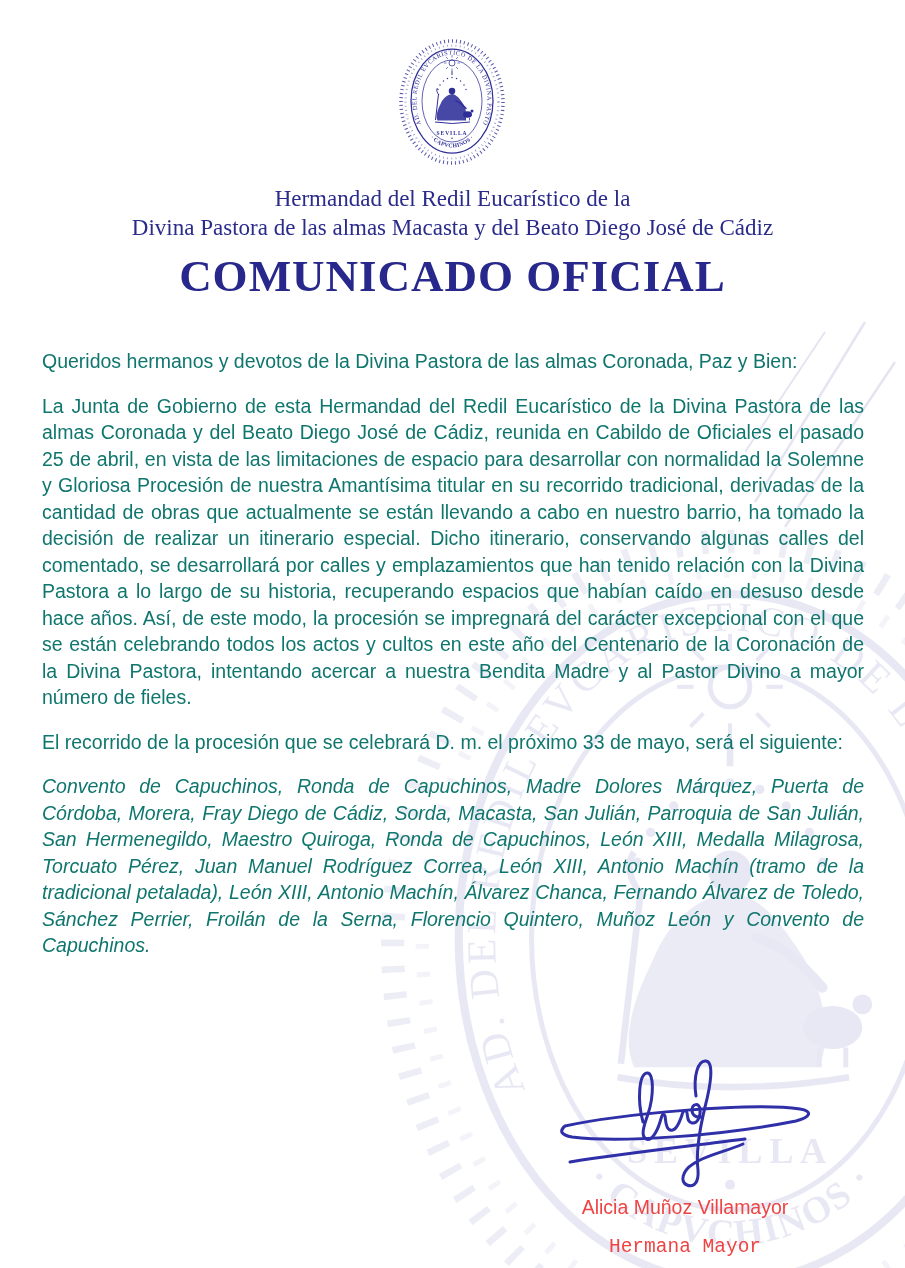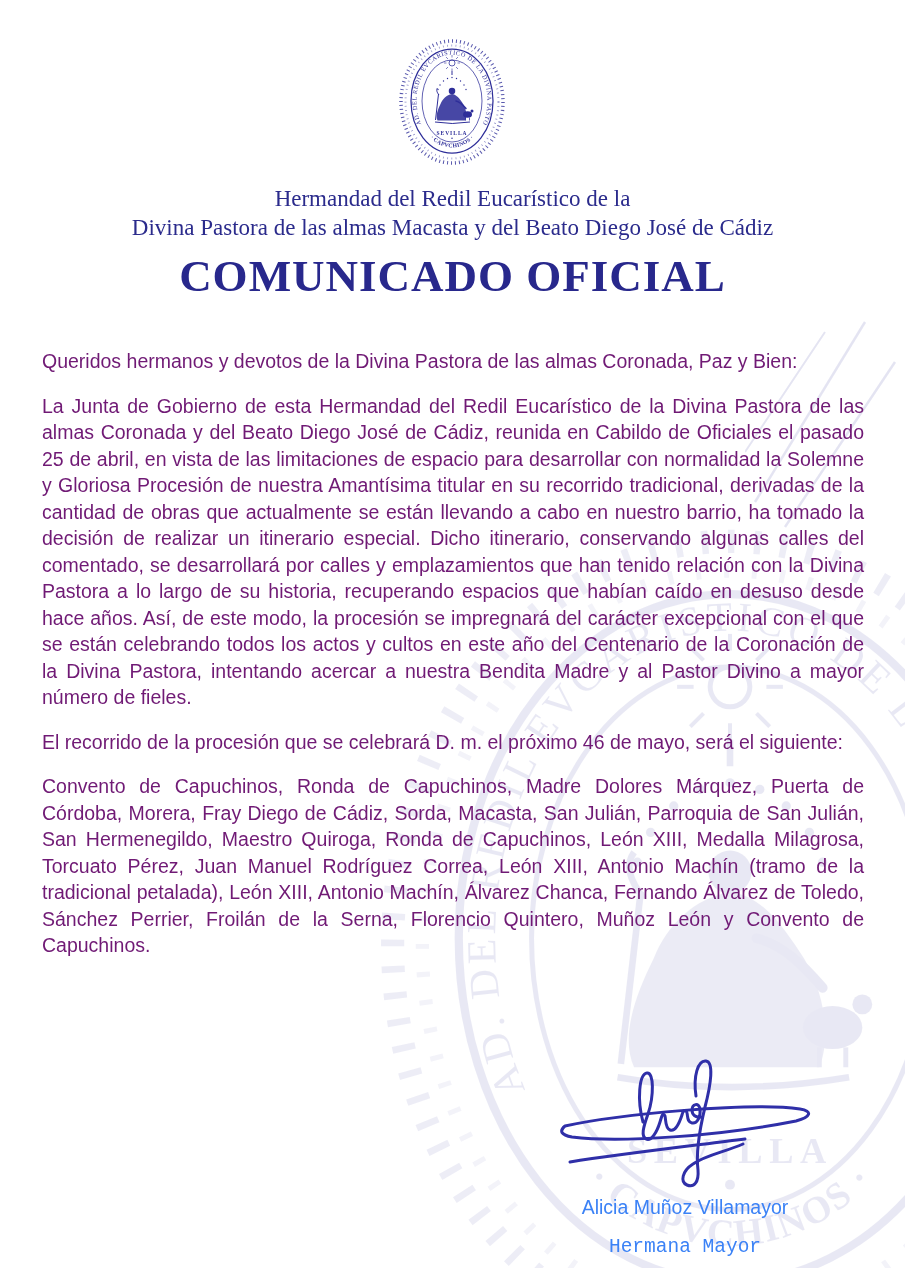--- a/index.html
+++ b/index.html
@@ -70,43 +70,43 @@
     letter-spacing: 1px;
     margin: 0;
   }
 
   
   .body-text {
     position: absolute;
     left: 42px;
     top: 336px;
     width: 822px;
-    color: #701a75;
+    color: #0f766e;
     font-size: 19.5px;
     line-height: 26.5px;
     text-align: justify;
   }
   .body-text p { margin: 0 0 18px 0; }
-  .body-text p.itinerary { }
+  .body-text p.itinerary { font-style: italic; }
 
   
   .signature-svg {
     position: absolute;
     left: 510px;
     top: 1040px;
     width: 330px;
     height: 150px;
     color: #2f2fa8;
   }
   .sig-name, .sig-role {
     position: absolute;
     left: 520px;
     width: 330px;
     text-align: center;
-    color: #3b82f6;
+    color: #ef4444;
     font-size: 19.5px;
   }
   .sig-name { top: 1184px; }
   .sig-role { top: 1224px; font-family: Liberation Mono, monospace; }
 </style>
 </head>
 <body>
 
 <div class="page">
 
@@ -191,21 +191,21 @@
   <div class="org-header">
     <div>Hermandad del Redil Eucarístico de la</div>
     <div>Divina Pastora de las almas Macasta y del Beato Diego José de Cádiz</div>
   </div>
 
   <h1 class="doc-title">COMUNICADO OFICIAL</h1>
 
   <div class="body-text">
     <p>Queridos hermanos y devotos de la Divina Pastora de las almas Coronada, Paz y Bien:</p>
     <p>La Junta de Gobierno de esta Hermandad del Redil Eucarístico de la Divina Pastora de las almas Coronada y del Beato Diego José de Cádiz, reunida en Cabildo de Oficiales el pasado 25 de abril, en vista de las limitaciones de espacio para desarrollar con normalidad la Solemne y Gloriosa Procesión de nuestra Amantísima titular en su recorrido tradicional, derivadas de la cantidad de obras que actualmente se están llevando a cabo en nuestro barrio, ha tomado la decisión de realizar un itinerario especial. Dicho itinerario, conservando algunas calles del comentado, se desarrollará por calles y emplazamientos que han tenido relación con la Divina Pastora a lo largo de su historia, recuperando espacios que habían caído en desuso desde hace años. Así, de este modo, la procesión se impregnará del carácter excepcional con el que se están celebrando todos los actos y cultos en este año del Centenario de la Coronación de la Divina Pastora, intentando acercar a nuestra Bendita Madre y al Pastor Divino a mayor número de fieles.</p>
-    <p>El recorrido de la procesión que se celebrará D. m. el próximo 46 de mayo, será el siguiente:</p>
+    <p>El recorrido de la procesión que se celebrará D. m. el próximo 33 de mayo, será el siguiente:</p>
     <p class="itinerary">Convento de Capuchinos, Ronda de Capuchinos, Madre Dolores Márquez, Puerta de Córdoba, Morera, Fray Diego de Cádiz, Sorda, Macasta, San Julián, Parroquia de San Julián, San Hermenegildo, Maestro Quiroga, Ronda de Capuchinos, León XIII, Medalla Milagrosa, Torcuato Pérez, Juan Manuel Rodríguez Correa, León XIII, Antonio Machín (tramo de la tradicional petalada), León XIII, Antonio Machín, Álvarez Chanca, Fernando Álvarez de Toledo, Sánchez Perrier, Froilán de la Serna, Florencio Quintero, Muñoz León y Convento de Capuchinos.</p>
   </div>
 
   <svg class="signature-svg" viewBox="0 0 330 150">
     <g fill="none" stroke="currentColor" stroke-width="3" stroke-linecap="round" stroke-linejoin="round">
 
       <path d="M 55 74 C 110 62 240 50 290 57 C 303 59 301 65 286 69 C 210 84 110 91 62 85 C 51 83 49 79 55 74"></path>
 
       <path d="M 133 70 C 127 48 129 22 137 21 C 144 20 144 44 138 62 C 133 76 131 84 136 87 C 141 90 147 80 150 70 C 152 63 153 60 155 64 C 156 68 155 76 160 78 C 165 80 169 72 172 63 C 173 58 176 57 177 61 C 178 65 177 70 182 71 C 187 72 191 65 190 57 C 189 50 182 52 182 58 C 182 63 186 66 191 65"></path>
 

